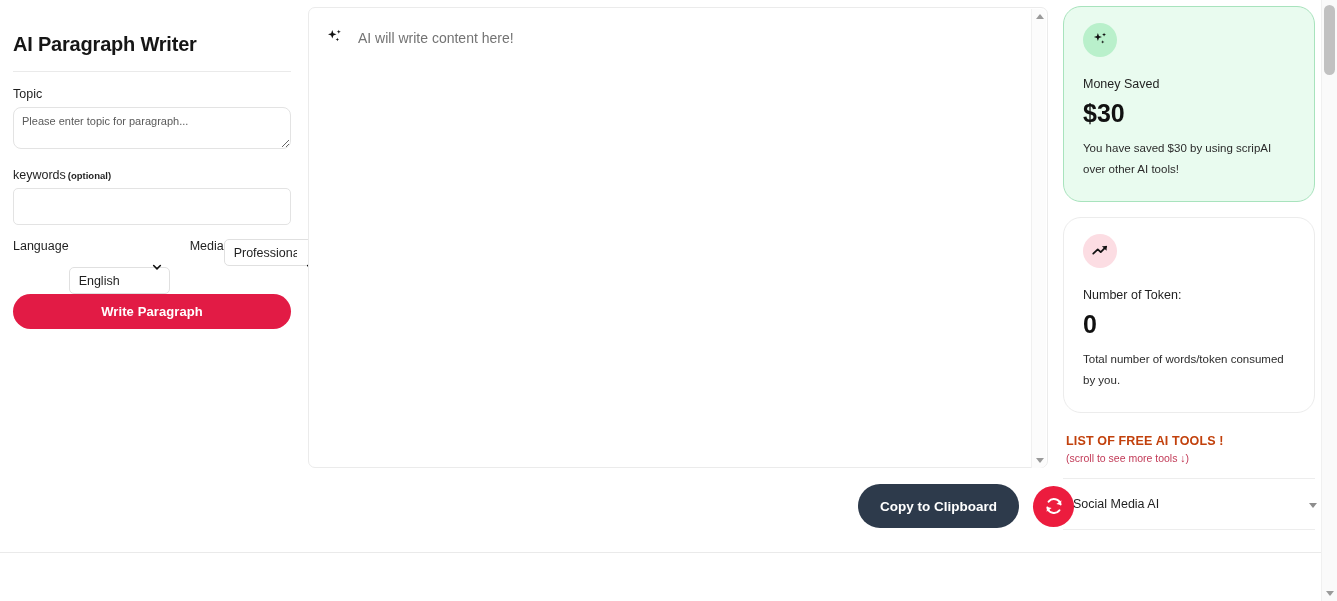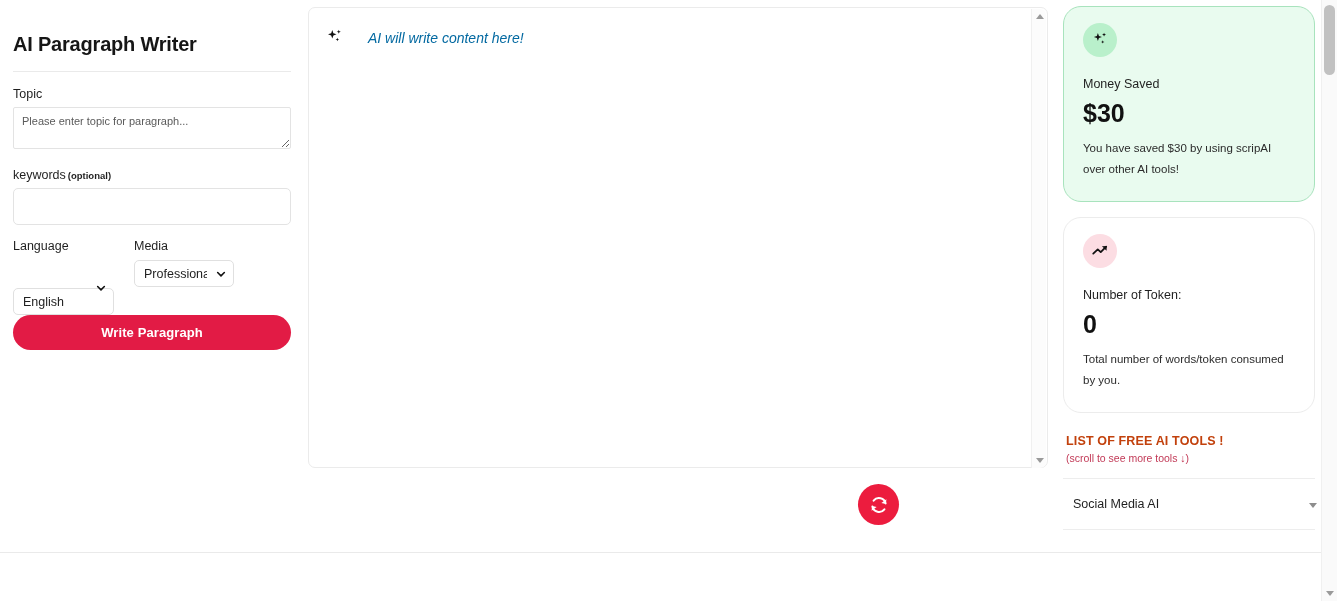--- a/index.html
+++ b/index.html
@@ -54,21 +54,21 @@
     font-size: 9.5px;
     font-weight: 700;
     color: #1f1f1f;
     margin-left: 2px;
   }
 
   .topic-area {
     width: 278px;
     height: 42px;
     border: 1px solid #e3e3e3;
-    border-radius: 2px;
+    border-radius: 8px;
     background: #fff;
     font-family: "Liberation Sans", sans-serif;
     font-size: 11px;
     color: #1f1f1f;
     padding: 7px 8px;
     resize: vertical;
     outline: none;
   }
   .topic-area::placeholder { color: #5a5a5a; }
 
@@ -83,21 +83,21 @@
     color: #1f1f1f;
     padding: 6px 9px;
     outline: none;
   }
 
   .selects-row {
     display: flex;
     gap: 20px;
     margin-top: 14px;
   }
-  .select-group { display: flex; flex-direction: column; }
+  .select-group { display: flex; flex-direction: row; }
   .select-group .field-label { margin-top: 0; margin-bottom: 7px; }
 
   .styled-select {
     appearance: none;
     -webkit-appearance: none;
     border: 1px solid #e0e0e0;
     border-radius: 5px;
     background: #fff;
     font-family: "Liberation Sans", sans-serif;
     font-size: 12.5px;
@@ -143,25 +143,24 @@
     position: relative;
     width: 740px;
     height: 461px;
     border: 1px solid #ebebeb;
     border-radius: 7px;
     background: #ffffff;
   }
   .content-placeholder {
     display: flex;
     align-items: center;
-    gap: 24px;
+    gap: 14px;
     padding: 20px 0 0 16px;
     font-size: 14px;
-    color: #0369a1;
-    font-style: italic;
+    color: #737373;
   }
   .sparkle-icon { width: 19px; height: 19px; display: block; }
 
   
   .inner-scroll {
     position: absolute;
     top: 1px; right: 1px;
     width: 15px;
     height: 459px;
     background: #fcfcfc;
@@ -397,20 +396,21 @@
             <span class="tri tri-up"></span>
           </div>
         <div class="sb-arrow sb-down">
             <span class="tri tri-down"></span>
           </div>
       </div>
     </div>
   </div>
 
   <div class="actions">
+    <button class="copy-btn">Copy to Clipboard</button>
     <button class="refresh-btn">
       <svg width="24" height="24" viewBox="0 0 24 24">
         <path d="M18.6 10.4 A6.8 6.8 0 0 0 6.6 7.6" fill="none" stroke="#fff" stroke-width="2" stroke-linecap="round"></path>
         <path d="M5.4 13.6 A6.8 6.8 0 0 0 17.4 16.4" fill="none" stroke="#fff" stroke-width="2" stroke-linecap="round"></path>
         <path d="M19.4 6.2 L18.9 10.9 L14.4 10.1 Z" fill="#fff"></path>
         <path d="M4.6 17.8 L5.1 13.1 L9.6 13.9 Z" fill="#fff"></path>
       </svg>
     </button>
   </div>
 

